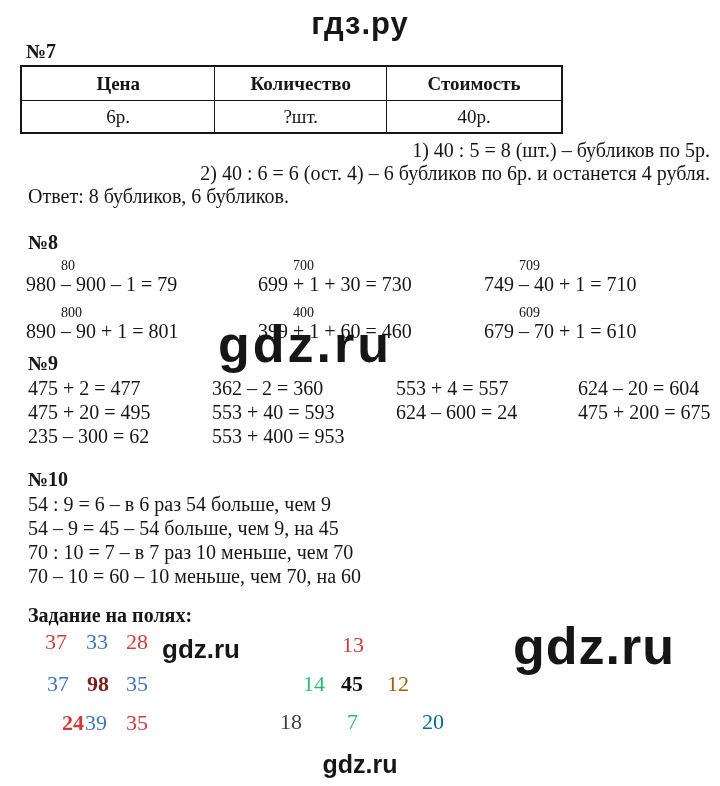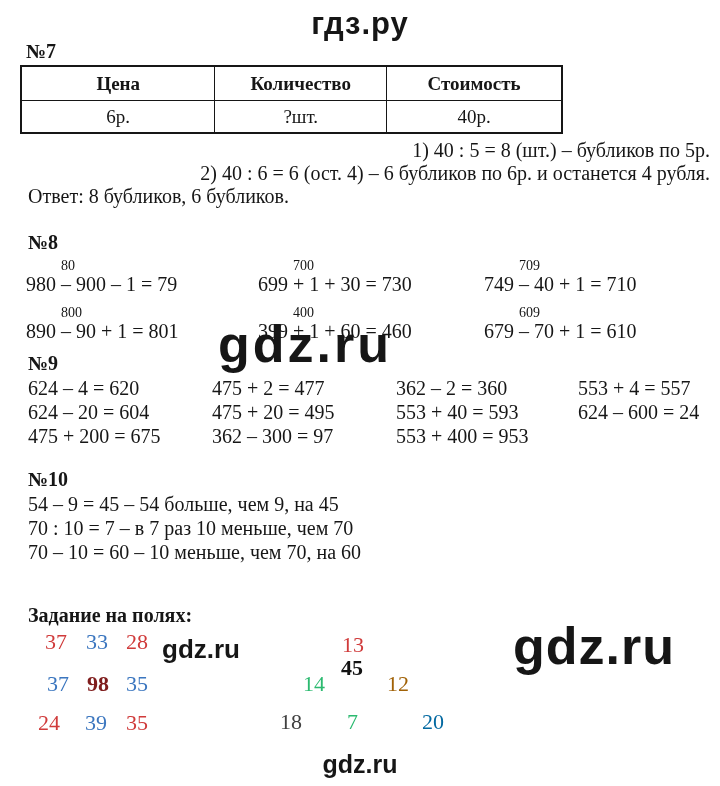--- a/index.html
+++ b/index.html
@@ -117,59 +117,59 @@
         <div class="expr">679 – 70 + 1 = 610</div>
       </div>
     </div>
   </div>
 
   <div class="wm-center sans">gdz.ru</div>
 
   <div class="sec9">
     <div class="task-label">№9</div>
     <div class="p9-grid">
-      <span>624 – 4 = 620</span>
       <span>475 + 2 = 477</span>
       <span>362 – 2 = 360</span>
       <span>553 + 4 = 557</span>
       <span>624 – 20 = 604</span>
       <span>475 + 20 = 495</span>
       <span>553 + 40 = 593</span>
       <span>624 – 600 = 24</span>
       <span>475 + 200 = 675</span>
-      <span>362 – 300 = 97</span>
+      <span>235 – 300 = 62</span>
       <span>553 + 400 = 953</span>
     </div>
   </div>
 
   <div class="sec10">
     <div class="task-label">№10</div>
     <div class="p10-lines">
+      <div>54 : 9 = 6 – в 6 раз 54 больше, чем 9</div>
       <div>54 – 9 = 45 – 54 больше, чем 9, на 45</div>
       <div>70 : 10 = 7 – в 7 раз 10 меньше, чем 70</div>
       <div>70 – 10 = 60 – 10 меньше, чем 70, на 60</div>
     </div>
   </div>
 
   <div class="secm">
     <div class="task-label">Задание на полях:</div>
     <div class="m-nums">
       <span class="m-num" style="left: 17px; top: 1px; color: rgb(208, 59, 59);">37</span>
       <span class="m-num" style="left: 58px; top: 1px; color: rgb(59, 118, 191);">33</span>
       <span class="m-num" style="left: 98px; top: 1px; color: rgb(208, 59, 59);">28</span>
       <span class="m-num" style="left: 19px; top: 43px; color: rgb(59, 118, 191);">37</span>
       <span class="m-num bold" style="left: 59px; top: 43px; color: #7f1d1d;">98</span>
       <span class="m-num" style="left: 98px; top: 43px; color: rgb(59, 118, 191);">35</span>
-      <span class="m-num" style="left: 10px; top: 82px; color: rgb(208, 59, 59);">24</span>
+      <span class="m-num" style="left: 34px; top: 82px; color: rgb(208, 59, 59); font-weight: bold;">24</span>
       <span class="m-num" style="left: 57px; top: 82px; color: rgb(59, 118, 191);">39</span>
       <span class="m-num" style="left: 98px; top: 82px; color: rgb(208, 59, 59);">35</span>
 
       <span class="m-num" style="left: 314px; top: 4px; color: rgb(208, 59, 59);">13</span>
       <span class="m-num" style="left: 275px; top: 43px; color: rgb(44, 186, 112); text-align: center;">14</span>
-      <span class="m-num bold" style="left: 313px; top: 27px; color: rgb(18, 18, 18);">45</span>
+      <span class="m-num bold" style="left: 313px; top: 43px; color: rgb(18, 18, 18);">45</span>
       <span class="m-num" style="left: 359px; top: 43px; color: #a16207;">12</span>
       <span class="m-num" style="left: 252px; top: 81px; color: #404040;">18</span>
       <span class="m-num" style="left: 319px; top: 81px; color: rgb(44, 186, 112);">7</span>
       <span class="m-num" style="left: 382px; top: 81px; color: #0369a1; margin-left: 12px;">20</span>
 
       <span class="wm-small sans">gdz.ru</span>
       <span class="wm-right sans">gdz.ru</span>
     </div>
   </div>
 

